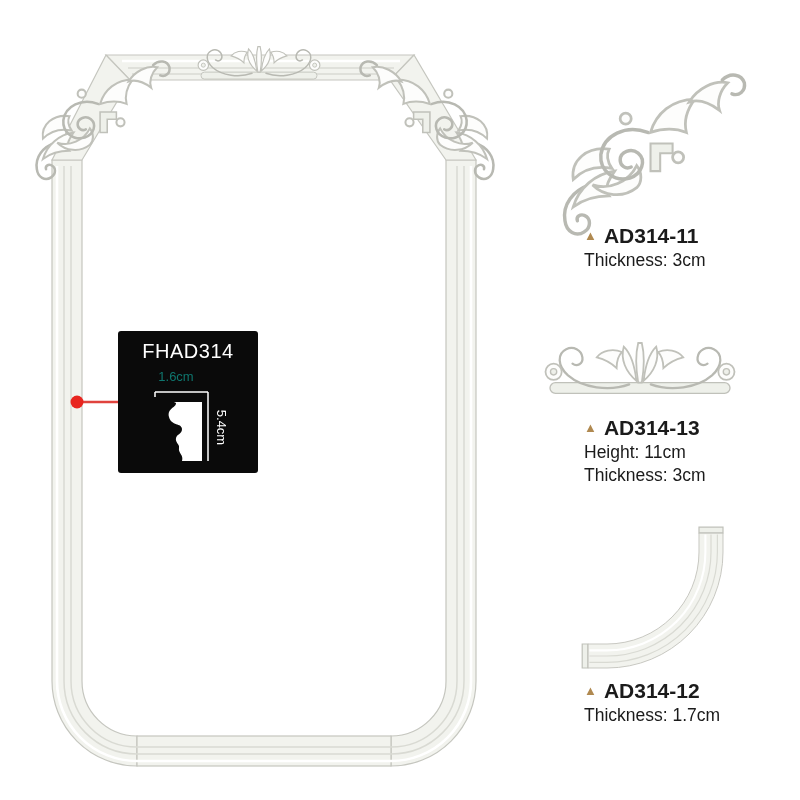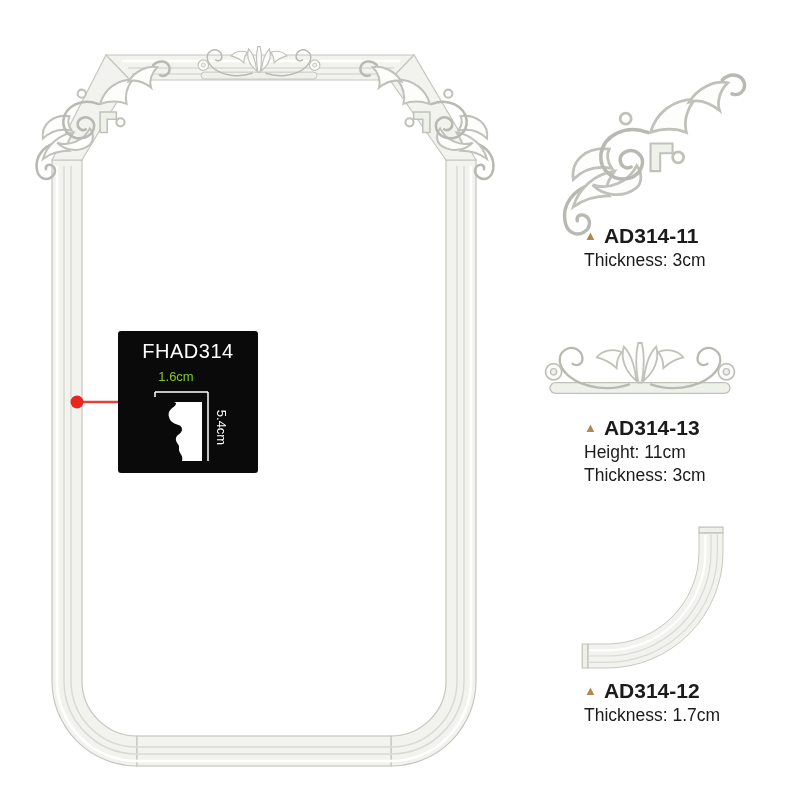--- a/index.html
+++ b/index.html
@@ -44,21 +44,21 @@
     text-align: center;
     color: #ffffff;
     font-size: 20px;
     letter-spacing: 0.5px;
   }
   .callout-dim-top {
     position: absolute;
     left: 30px; top: 38px;
     width: 56px;
     text-align: center;
-    color: #84cc16;
+    color: #0f766e;
     font-size: 13px;
   }
   .callout-dim-side {
     position: absolute;
     left: 83px; top: 89px;
     width: 40px;
     text-align: center;
     color: #ffffff;
     font-size: 13px;
     transform: rotate(90deg);

